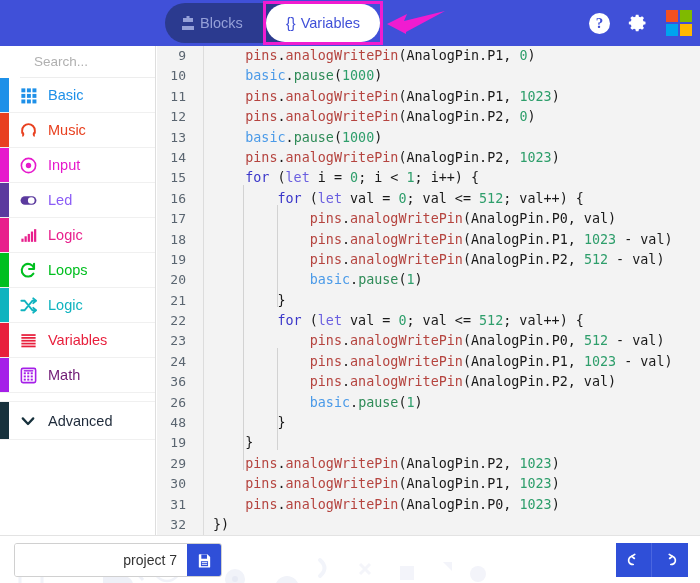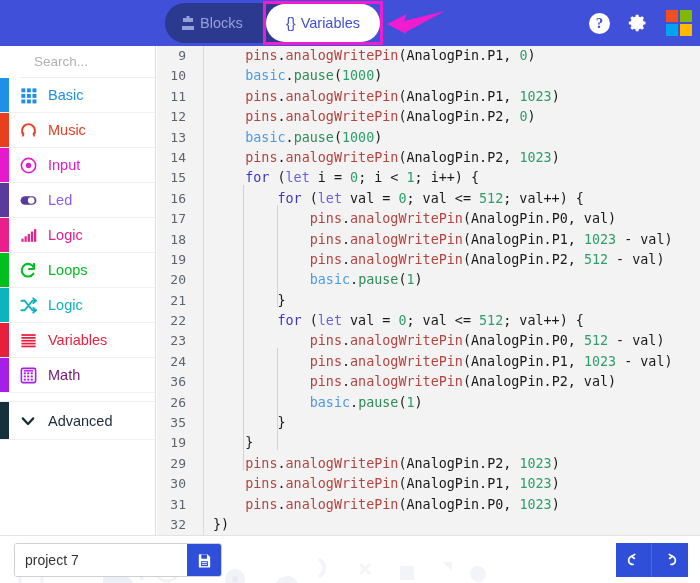--- a/index.html
+++ b/index.html
@@ -173,20 +173,21 @@
     position: absolute; left: 14px; top: 7px;
     display: flex; height: 34px;
     border: 1px solid #d0d0d0; border-radius: 3px;
     overflow: hidden; background: #fff;
     z-index: 3;
   }
   .proj-input {
     width: 172px; border: none; outline: none;
     padding: 0 10px; font-size: 14px; color: #333;
     font-family: "Liberation Sans", sans-serif;
+    text-align: right;
   }
   .save-btn {
     width: 34px; background: #2f4fd8;
     display: flex; align-items: center; justify-content: center;
     border: none; cursor: pointer;
   }
   .undo-group {
     position: absolute; right: 12px; top: 7px;
     display: flex; height: 34px; z-index: 3;
   }
@@ -385,21 +386,21 @@
         <div class="code-line"><div class="gutter">17</div><div class="code-text"><span class="tk-pun">            </span><span class="tk-ns">pins</span><span class="tk-pun">.</span><span class="tk-fn">analogWritePin</span><span class="tk-pun">(</span><span class="tk-id">AnalogPin</span><span class="tk-pun">.</span><span class="tk-id">P0</span><span class="tk-pun">, val)</span></div></div>
         <div class="code-line"><div class="gutter">18</div><div class="code-text"><span class="tk-pun">            </span><span class="tk-ns">pins</span><span class="tk-pun">.</span><span class="tk-fn">analogWritePin</span><span class="tk-pun">(</span><span class="tk-id">AnalogPin</span><span class="tk-pun">.</span><span class="tk-id">P1</span><span class="tk-pun">, </span><span class="tk-num">1023</span><span class="tk-pun"> - val)</span></div></div>
         <div class="code-line"><div class="gutter">19</div><div class="code-text"><span class="tk-pun">            </span><span class="tk-ns">pins</span><span class="tk-pun">.</span><span class="tk-fn">analogWritePin</span><span class="tk-pun">(</span><span class="tk-id">AnalogPin</span><span class="tk-pun">.</span><span class="tk-id">P2</span><span class="tk-pun">, </span><span class="tk-num">512</span><span class="tk-pun"> - val)</span></div></div>
         <div class="code-line"><div class="gutter">20</div><div class="code-text"><span class="tk-pun">            </span><span class="tk-basic">basic</span><span class="tk-pun">.</span><span class="tk-meth">pause</span><span class="tk-pun">(</span><span class="tk-num">1</span><span class="tk-pun">)</span></div></div>
         <div class="code-line"><div class="gutter">21</div><div class="code-text"><span class="tk-pun">        }</span></div></div>
         <div class="code-line"><div class="gutter">22</div><div class="code-text"><span class="tk-pun">        </span><span class="tk-kw">for</span><span class="tk-pun"> (</span><span class="tk-let">let</span><span class="tk-pun"> val = </span><span class="tk-num">0</span><span class="tk-pun">; val &lt;= </span><span class="tk-num">512</span><span class="tk-pun">; val++) {</span></div></div>
         <div class="code-line"><div class="gutter">23</div><div class="code-text"><span class="tk-pun">            </span><span class="tk-ns">pins</span><span class="tk-pun">.</span><span class="tk-fn">analogWritePin</span><span class="tk-pun">(</span><span class="tk-id">AnalogPin</span><span class="tk-pun">.</span><span class="tk-id">P0</span><span class="tk-pun">, </span><span class="tk-num">512</span><span class="tk-pun"> - val)</span></div></div>
         <div class="code-line"><div class="gutter">24</div><div class="code-text"><span class="tk-pun">            </span><span class="tk-ns">pins</span><span class="tk-pun">.</span><span class="tk-fn">analogWritePin</span><span class="tk-pun">(</span><span class="tk-id">AnalogPin</span><span class="tk-pun">.</span><span class="tk-id">P1</span><span class="tk-pun">, </span><span class="tk-num">1023</span><span class="tk-pun"> - val)</span></div></div>
         <div class="code-line"><div class="gutter">36</div><div class="code-text"><span class="tk-pun">            </span><span class="tk-ns">pins</span><span class="tk-pun">.</span><span class="tk-fn">analogWritePin</span><span class="tk-pun">(</span><span class="tk-id">AnalogPin</span><span class="tk-pun">.</span><span class="tk-id">P2</span><span class="tk-pun">, val)</span></div></div>
         <div class="code-line"><div class="gutter">26</div><div class="code-text"><span class="tk-pun">            </span><span class="tk-basic">basic</span><span class="tk-pun">.</span><span class="tk-meth">pause</span><span class="tk-pun">(</span><span class="tk-num">1</span><span class="tk-pun">)</span></div></div>
-        <div class="code-line"><div class="gutter">35</div><div class="code-text"><span class="tk-pun">        }</span></div></div>
+        <div class="code-line"><div class="gutter">48</div><div class="code-text"><span class="tk-pun">        }</span></div></div>
         <div class="code-line"><div class="gutter">19</div><div class="code-text"><span class="tk-pun">    }</span></div></div>
         <div class="code-line"><div class="gutter">29</div><div class="code-text"><span class="tk-pun">    </span><span class="tk-ns">pins</span><span class="tk-pun">.</span><span class="tk-fn">analogWritePin</span><span class="tk-pun">(</span><span class="tk-id">AnalogPin</span><span class="tk-pun">.</span><span class="tk-id">P2</span><span class="tk-pun">, </span><span class="tk-num">1023</span><span class="tk-pun">)</span></div></div>
         <div class="code-line"><div class="gutter">30</div><div class="code-text"><span class="tk-pun">    </span><span class="tk-ns">pins</span><span class="tk-pun">.</span><span class="tk-fn">analogWritePin</span><span class="tk-pun">(</span><span class="tk-id">AnalogPin</span><span class="tk-pun">.</span><span class="tk-id">P1</span><span class="tk-pun">, </span><span class="tk-num">1023</span><span class="tk-pun">)</span></div></div>
         <div class="code-line"><div class="gutter">31</div><div class="code-text"><span class="tk-pun">    </span><span class="tk-ns">pins</span><span class="tk-pun">.</span><span class="tk-fn">analogWritePin</span><span class="tk-pun">(</span><span class="tk-id">AnalogPin</span><span class="tk-pun">.</span><span class="tk-id">P0</span><span class="tk-pun">, </span><span class="tk-num">1023</span><span class="tk-pun">)</span></div></div>
         <div class="code-line"><div class="gutter">32</div><div class="code-text"><span class="tk-pun">})</span></div></div>
       </div>
   </div>
 
   <div class="bottombar">
     <svg class="deco" style="left:0;top:0" width="700" height="48" viewBox="0 0 700 48">

